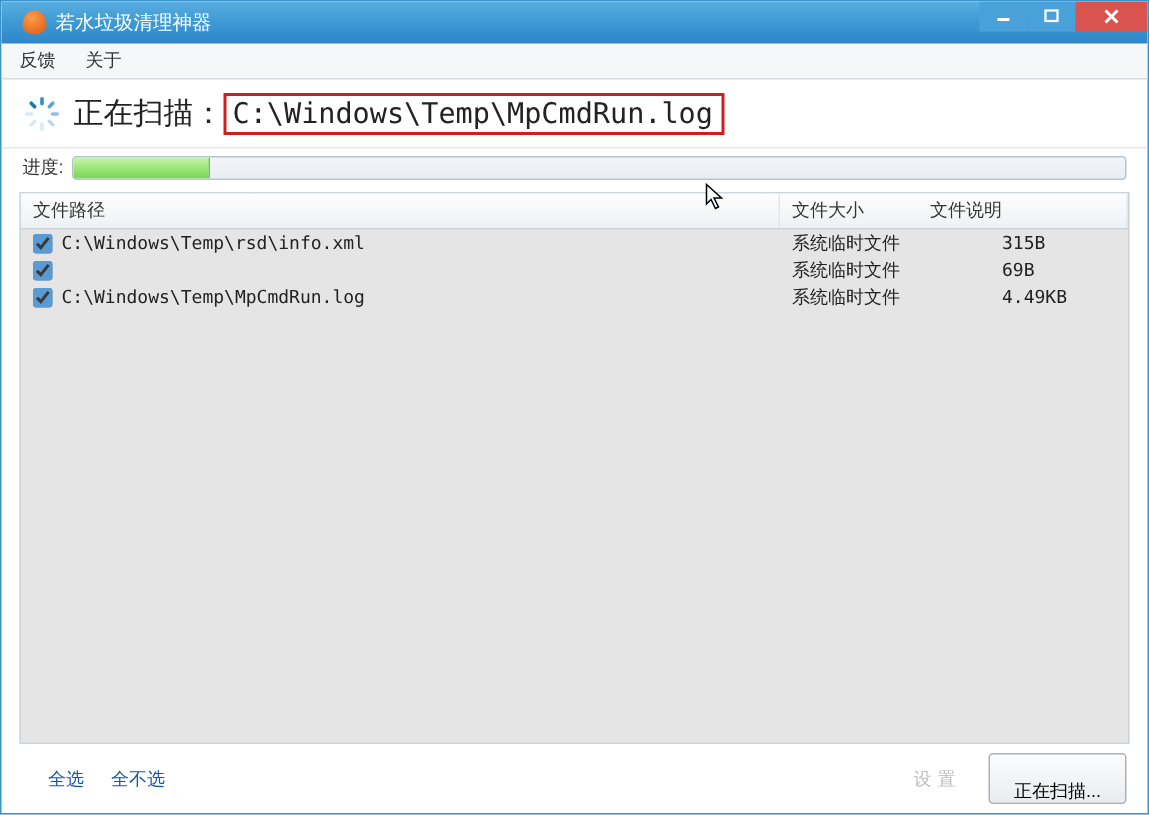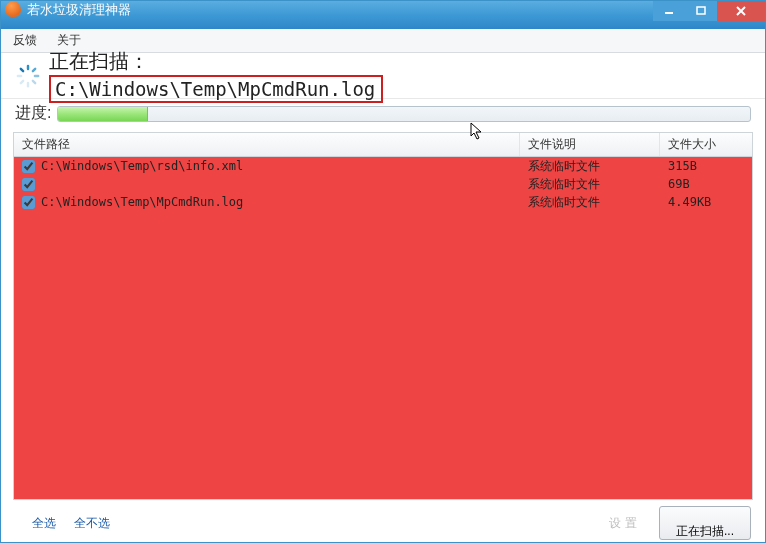--- a/index.html
+++ b/index.html
@@ -10,21 +10,22 @@
     width: 766px;
     height: 543px;
     overflow: hidden;
     border: 1px solid #3a92c9;
   }
   
   .titlebar {
     height: 28px;
     background: linear-gradient(to bottom, #5aaedf 0%, #3d99d5 50%, #2e86c8 100%);
     display: flex;
-    padding-left: 4px;
+    align-items: center;
+    padding-left: 14px;
     color: #ffffff;
     position: relative;
   }
   .titlebar .app-icon {
     width: 16px; height: 16px; margin-right: 6px;
     background: radial-gradient(circle at 40% 30%, #ff9d4d 0%, #e66a1f 70%);
     border-radius: 50% 50% 50% 50% / 60% 60% 40% 40%;
   }
   .titlebar .title { font-size: 13px; }
   .win-controls { position: absolute; right: 0; top: 0; display: flex; }
@@ -63,37 +64,36 @@
     width: 26px; height: 26px; position: relative;
   }
   .spinner svg { width: 26px; height: 26px; }
   .scan-label {
     font-family: SimSun, "NSimSun", serif;
     font-size: 20px;
     color: #222;
     letter-spacing: 0;
     display: flex;
     align-items: baseline;
-    flex-direction: column;
   }
   .scan-path-box {
     border: 2px solid #cc2020;
     padding: 1px 6px 1px 4px;
     font-family: SimSun, "NSimSun", monospace;
     font-size: 19px;
     color: #222;
   }
   
   .progress-row {
     display: flex;
     align-items: center;
     padding: 4px 14px 8px;
     gap: 6px;
   }
-  .progress-label { font-size: 16px; color: #333; }
+  .progress-label { font-size: 12px; color: #333; }
   .progress-outer {
     flex: 1;
     height: 16px;
     border: 1px solid #b7c3cc;
     border-radius: 3px;
     background: linear-gradient(to bottom,#f2f6f9,#e7edf2);
     position: relative;
     overflow: hidden;
   }
   .progress-inner {
@@ -104,21 +104,21 @@
   .cursor-arrow {
     position: absolute;
     left: 470px; top: 122px;
     pointer-events: none;
   }
   
   .table-wrap {
     margin: 0 12px;
     border: 1px solid #cdd4da;
     height: 368px;
-    background: #ef4444;
+    background: #e5e5e5;
   }
   .table-header {
     display: flex;
     height: 24px;
     background: linear-gradient(to bottom,#fdfdfe,#eef1f4);
     border-bottom: 1px solid #cdd4da;
     font-size: 12px;
     color: #333;
   }
   .th, .td {
@@ -238,22 +238,22 @@
   </div>
 </div>
 
 <svg class="cursor-arrow" width="16" height="20">
   <path d="M1 1 L1 14 L4 11 L7 17 L9 16 L6 10 L11 10 Z" fill="#ffffff" stroke="#000000" stroke-width="1"></path>
 </svg>
 
 <div class="table-wrap">
   <div class="table-header">
     <div class="th col-path">文件路径</div>
+    <div class="th col-size">文件大小</div>
     <div class="th col-desc">文件说明</div>
-    <div class="th col-size">文件大小</div>
   </div>
   <div class="table-body" id="table-body">
       <div class="row">
         <div class="td col-path">
           <input type="checkbox" class="chk" checked="" style="">
           <span>C:\Windows\Temp\rsd\info.xml</span>
         </div>
         <div class="td col-desc">系统临时文件</div>
         <div class="td col-size">315B</div>
       </div>

